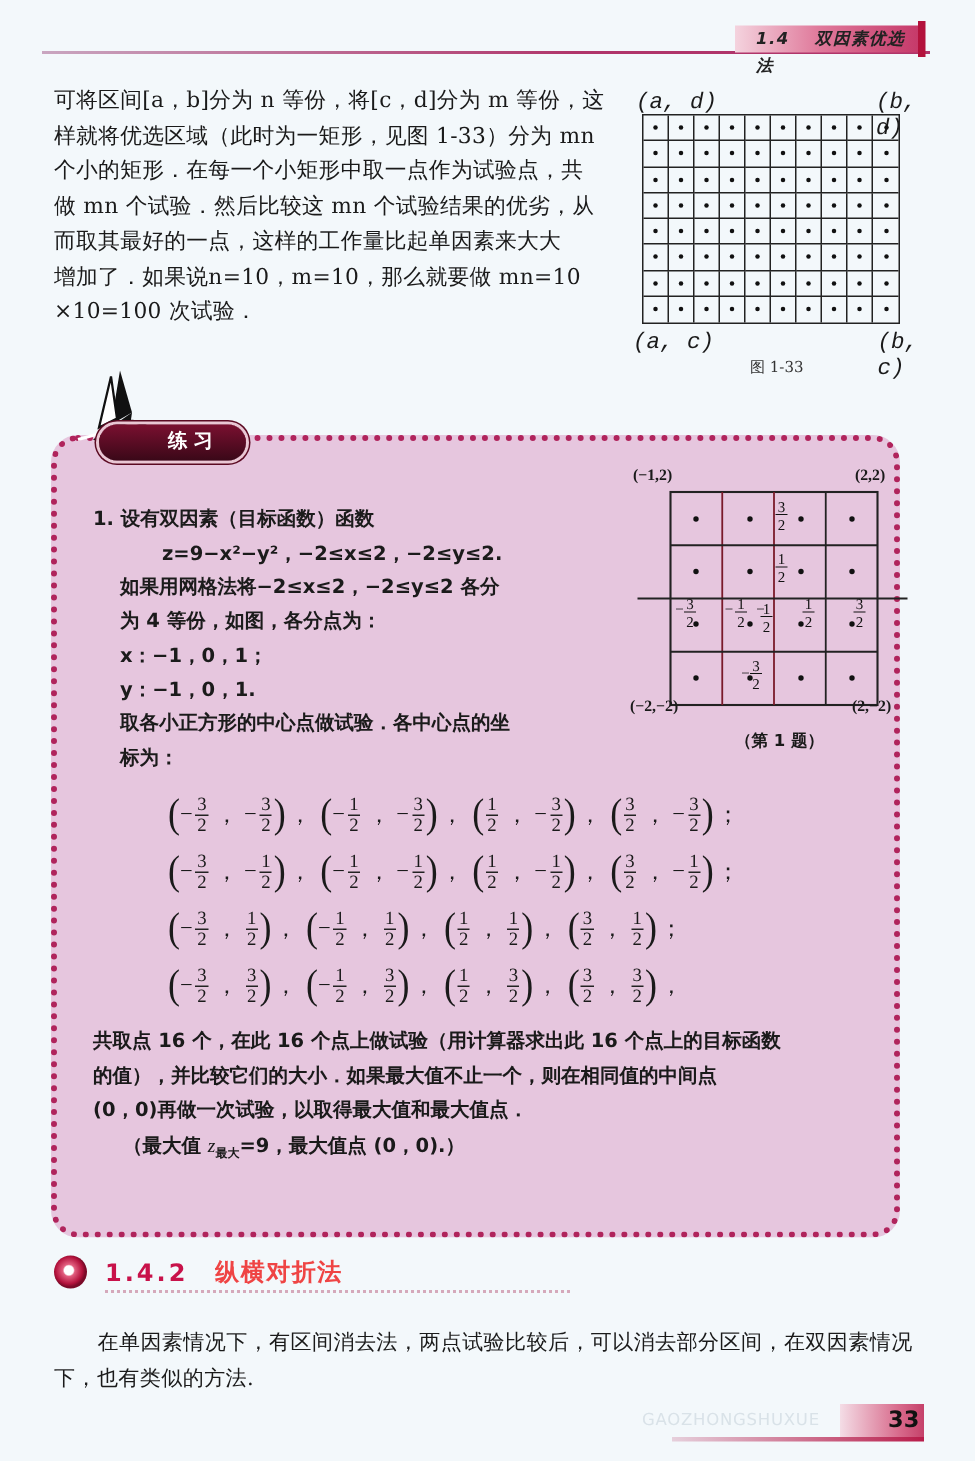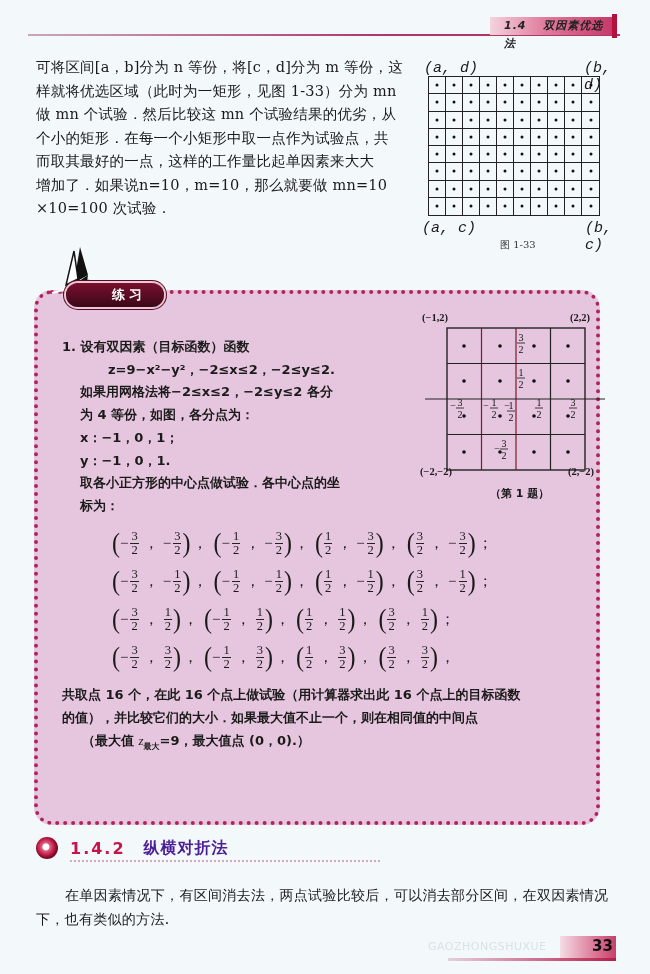--- a/index.html
+++ b/index.html
@@ -96,21 +96,21 @@
   .conclusion i { font-family: "Liberation Serif", serif; font-style: italic; font-weight: normal; }
 
   
   .sec { position: absolute; left: 36px; top: 835px; height: 26px; display: flex; align-items: center; }
   .sec-ball {
     width: 22px; height: 22px; border-radius: 50%;
     background: radial-gradient(circle at 45% 45%, #ffffff 0 3px, #e26080 4px, #b3123c 9px, #7a0a28 11px);
     margin-right: 12px;
   }
   .sec-num { font-family: "DejaVu Sans", sans-serif; font-weight: bold; color: #c8124a; font-size: 16px; letter-spacing: 2px; margin-right: 18px; text-align: right; }
-  .sec-title { font-family: "DejaVu Sans", sans-serif; font-weight: bold; color: #4c1d95; font-size: 16px; letter-spacing: 1px; }
+  .sec-title { font-family: "DejaVu Sans", sans-serif; font-weight: bold; color: #ef4444; font-size: 16px; letter-spacing: 1px; }
   .sec-dots { position: absolute; left: 70px; top: 860px; width: 310px; border-top: 2px dotted #d5a9bb; }
 
   .body2 {
     position: absolute; left: 36px; top: 883px; width: 590px;
     font-size: 14px; line-height: 24px; text-indent: 29px; letter-spacing: 0.3px;
   }
 
   
   .foot-label { position: absolute; left: 428px; top: 940px; font-family: "DejaVu Sans", sans-serif; font-size: 11px; color: #d9e2e8; letter-spacing: 0.5px; }
   .foot-tab { position: absolute; left: 560px; top: 936px; width: 56px; height: 22px; background: linear-gradient(90deg,#f4dde6,#d86b8c 70%,#c5416a); }
@@ -125,22 +125,22 @@
   <div class="hdr-line"></div>
   <div class="hdr-tab">
     <span class="num">1.4</span>
     <span>双因素优选法</span>
   </div>
   <div class="hdr-mark"></div>
 
   <div class="intro">
     <div>可将区间[a，b]分为 n 等份，将[c，d]分为 m 等份，这</div>
     <div>样就将优选区域（此时为一矩形，见图 1-33）分为 mn</div>
+    <div>个小的矩形．在每一个小矩形中取一点作为试验点，共</div>
     <div>做 mn 个试验．然后比较这 mn 个试验结果的优劣，从</div>
-    <div>个小的矩形．在每一个小矩形中取一点作为试验点，共</div>
     <div>而取其最好的一点，这样的工作量比起单因素来大大</div>
     <div>增加了．如果说n=10，m=10，那么就要做 mn=10</div>
     <div>×10=100 次试验．</div>
   </div>
 
   <div class="fig133">
     <span class="lbl" style="left:4px;top:2px;">(a, d)</span>
     <span class="lbl" style="left:164px;top:2px;">(b, d)</span>
     <div class="grid" id="grid133">
         <div class="cell"></div>
@@ -628,20 +628,21 @@
           </span>
           <span class="paren">)</span>
           <span class="endp">，</span>
         </span>
       </div>
     </div>
 
   <div class="conclusion">
     <div>共取点 16 个，在此 16 个点上做试验（用计算器求出此 16 个点上的目标函数</div>
     <div>的值），并比较它们的大小．如果最大值不止一个，则在相同值的中间点</div>
+    <div>(0，0)再做一次试验，以取得最大值和最大值点．</div>
     <div class="ans"><span>（最大值 </span><i>z</i><sub>最大</sub><span>=9，最大值点 (0，0).）</span></div>
   </div>
 
   <div class="sec">
     <div class="sec-ball"></div>
     <span class="sec-num">1.4.2</span>
     <span class="sec-title">纵横对折法</span>
   </div>
   <div class="sec-dots"></div>
 

